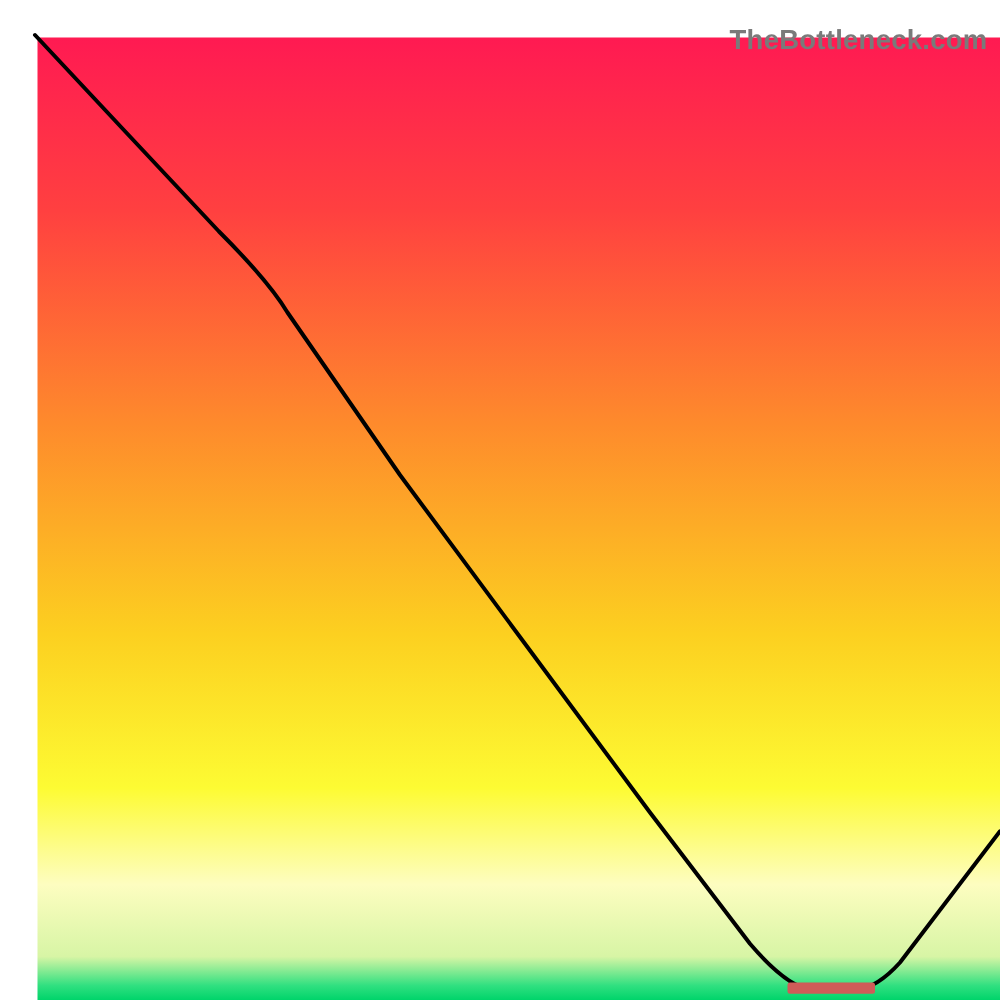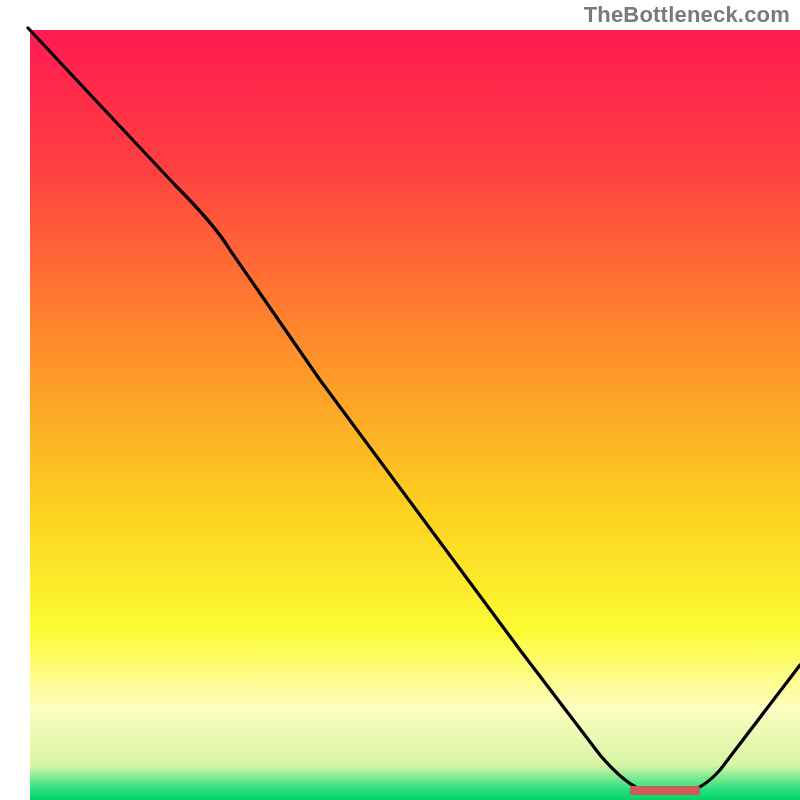--- a/index.html
+++ b/index.html
@@ -10,21 +10,21 @@
     background: #ffffff;
     font-family: Arial, Helvetica, sans-serif;
   }
   .wrap {
     position: relative;
     width: 800px;
     height: 800px;
   }
   .watermark {
     position: absolute;
-    top: 2px;
+    top: 19px;
     right: 10px;
     font-size: 22px;
     font-weight: bold;
     color: #7a7a7a;
     letter-spacing: 0.2px;
     z-index: 4;
   }
   .plot {
     position: absolute;
     inset: 0;

